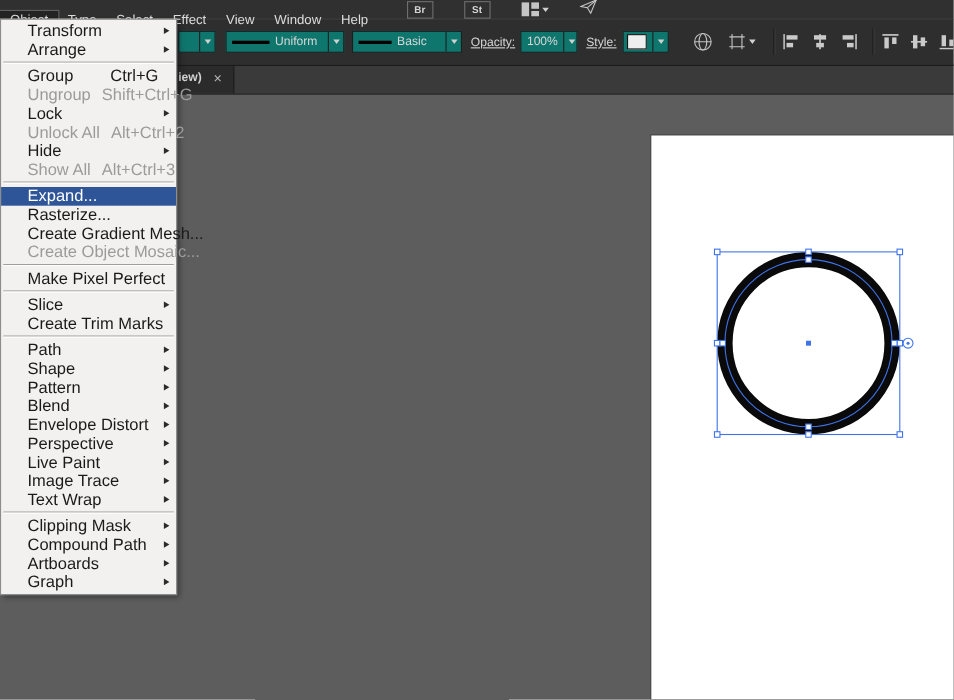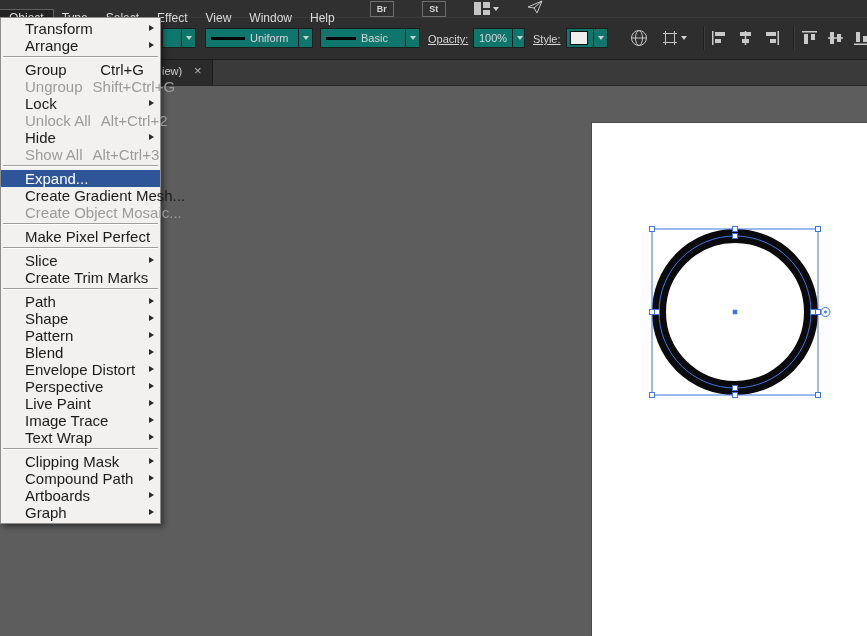--- a/index.html
+++ b/index.html
@@ -24,21 +24,21 @@
   .ctl-label{position:absolute;top:15px;font-size:11px;color:#d6d6d6;text-decoration:underline;cursor:default;}
   .swatch{width:16px;height:12px;background:#efefef;border:1px solid #111;}
   .icon-btn{position:absolute;display:flex;align-items:center;justify-content:center;gap:3px;}
   .vdiv{position:absolute;top:8px;height:24px;width:1px;background:#1f1f1f;box-shadow:1px 0 0 #3e3e3e;}
   .align-btn{position:absolute;top:13px;width:16px;height:14px;}
   .align-btn svg{display:block;fill:#c9c9c9;}
 
   
   .tabbar{position:absolute;left:0;top:58px;width:867px;height:27px;background:#3a3a3a;border-bottom:1px solid #262626;z-index:1;}
   .doc-tab{position:absolute;left:0;top:0;width:212px;height:27px;background:#2b2b2b;border-right:1px solid #1d1d1d;}
-  .doc-tab .tab-label{position:absolute;left:162px;top:7px;font-size:11px;color:#d2d2d2;}
+  .doc-tab .tab-label{position:absolute;left:162px;top:7px;font-size:11px;color:#d2d2d2;font-weight:bold;}
   .doc-tab .tab-close{position:absolute;left:194px;top:5px;font-size:13px;color:#b5b5b5;cursor:default;}
 
   
   .canvas{position:absolute;left:0;top:85px;width:867px;height:551px;background:#5d5d5d;}
   .artboard{position:absolute;left:592px;top:38px;width:276px;height:513px;background:#fff;outline:1px solid #4a4a4a;}
   .artboard svg{display:block;}
   .handle{fill:#fff;stroke:#3f73e8;stroke-width:1;}
 
   
   .object-menu{position:absolute;left:0;top:17px;width:161px;background:#f2f1ef;border:1px solid #8c8c8c;box-shadow:3px 3px 5px rgba(0,0,0,.4);padding:2px 0;z-index:50;box-sizing:border-box;}
@@ -328,20 +328,25 @@
         
       </div>
 
       <div class="menu-item highlighted">
         <span class="label">Expand...</span>
         <span class="shortcut"></span>
 
       </div>
 
 
+      <div class="menu-item">
+        <span class="label">Rasterize...</span>
+        <span class="shortcut"></span>
+
+      </div>
 
       <div class="menu-item">
         <span class="label">Create Gradient Mesh...</span>
         <span class="shortcut"></span>
 
       </div>
 
       <div class="menu-item disabled">
         <span class="label">Create Object Mosaic...</span>
         <span class="shortcut"></span>

